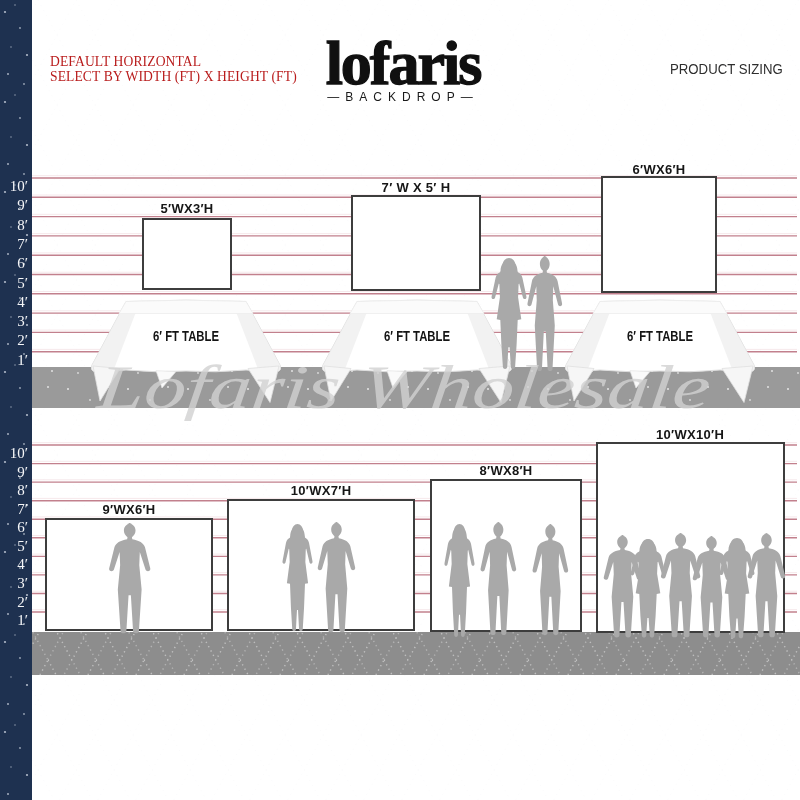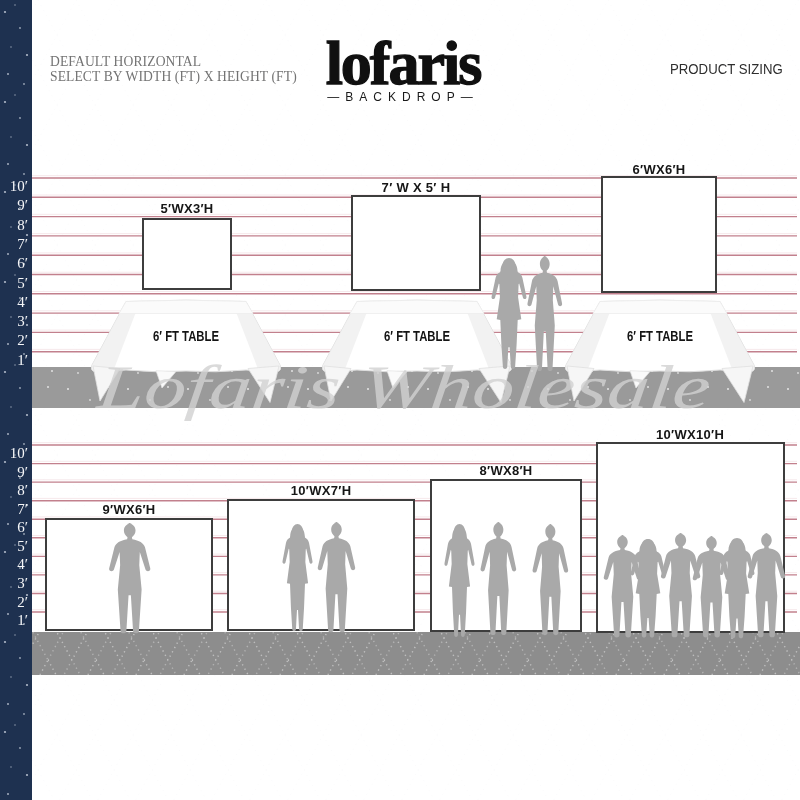--- a/index.html
+++ b/index.html
@@ -275,21 +275,21 @@
         </g>
 
 <g transform="translate(744,533) scale(1.176,1.070)">
           <path d="M17,0 c3.8,0 6.6,2.9 6.6,6.7 c0,2.4 -1.1,4.5 -2.8,5.8 l0.3,1.8 c5.3,1 8.8,3.3 9.8,7.2 l4.1,18.8 c0.5,2.4 -2.9,3.3 -3.7,0.9 l-4.4,-15.6 l-0.4,11.8 l1.8,21.4 l-2.1,36.9 c-0.1,2.4 -4.3,2.4 -4.5,0 l-1.7,-31.8 h-1.8 l-1.7,31.8 c-0.2,2.4 -4.4,2.4 -4.5,0 l-2.1,-36.9 l1.8,-21.4 l-0.4,-11.8 l-4.4,15.6 c-0.8,2.4 -4.2,1.5 -3.7,-0.9 l4.1,-18.8 c1,-3.9 4.5,-6.2 9.8,-7.2 l0.3,-1.8 c-1.7,-1.3 -2.8,-3.4 -2.8,-5.8 c0,-3.8 2.8,-6.7 6.6,-6.7 z" fill="#a9a9a9"></path>
         </g>
 </g>
 
 </svg>
 
 <div style="position:absolute;left:50px;top:55px;width:340px;font-family:'Liberation Serif',serif;
-  font-size:13.6px;line-height:14.5px;color:#737373;letter-spacing:0.1px;white-space:nowrap;">
+  font-size:13.6px;line-height:14.5px;color:#b91c1c;letter-spacing:0.1px;white-space:nowrap;">
   DEFAULT HORIZONTAL<br>SELECT BY WIDTH (FT) X HEIGHT (FT)</div>
 
 <div style="position:absolute;left:320px;top:36px;width:166px;text-align:center;">
   <div style="font-family:'Liberation Serif',serif;font-weight:bold;font-size:62px;line-height:55px;
     color:#101010;letter-spacing:-2px;-webkit-text-stroke:1.3px #101010;">lofaris</div>
 
   <div style="font-family:'Liberation Sans',sans-serif;font-size:12px;color:#1a1a1a;
     letter-spacing:6px;margin-top:-1px;">—BACKDROP—</div>
 </div>
 

